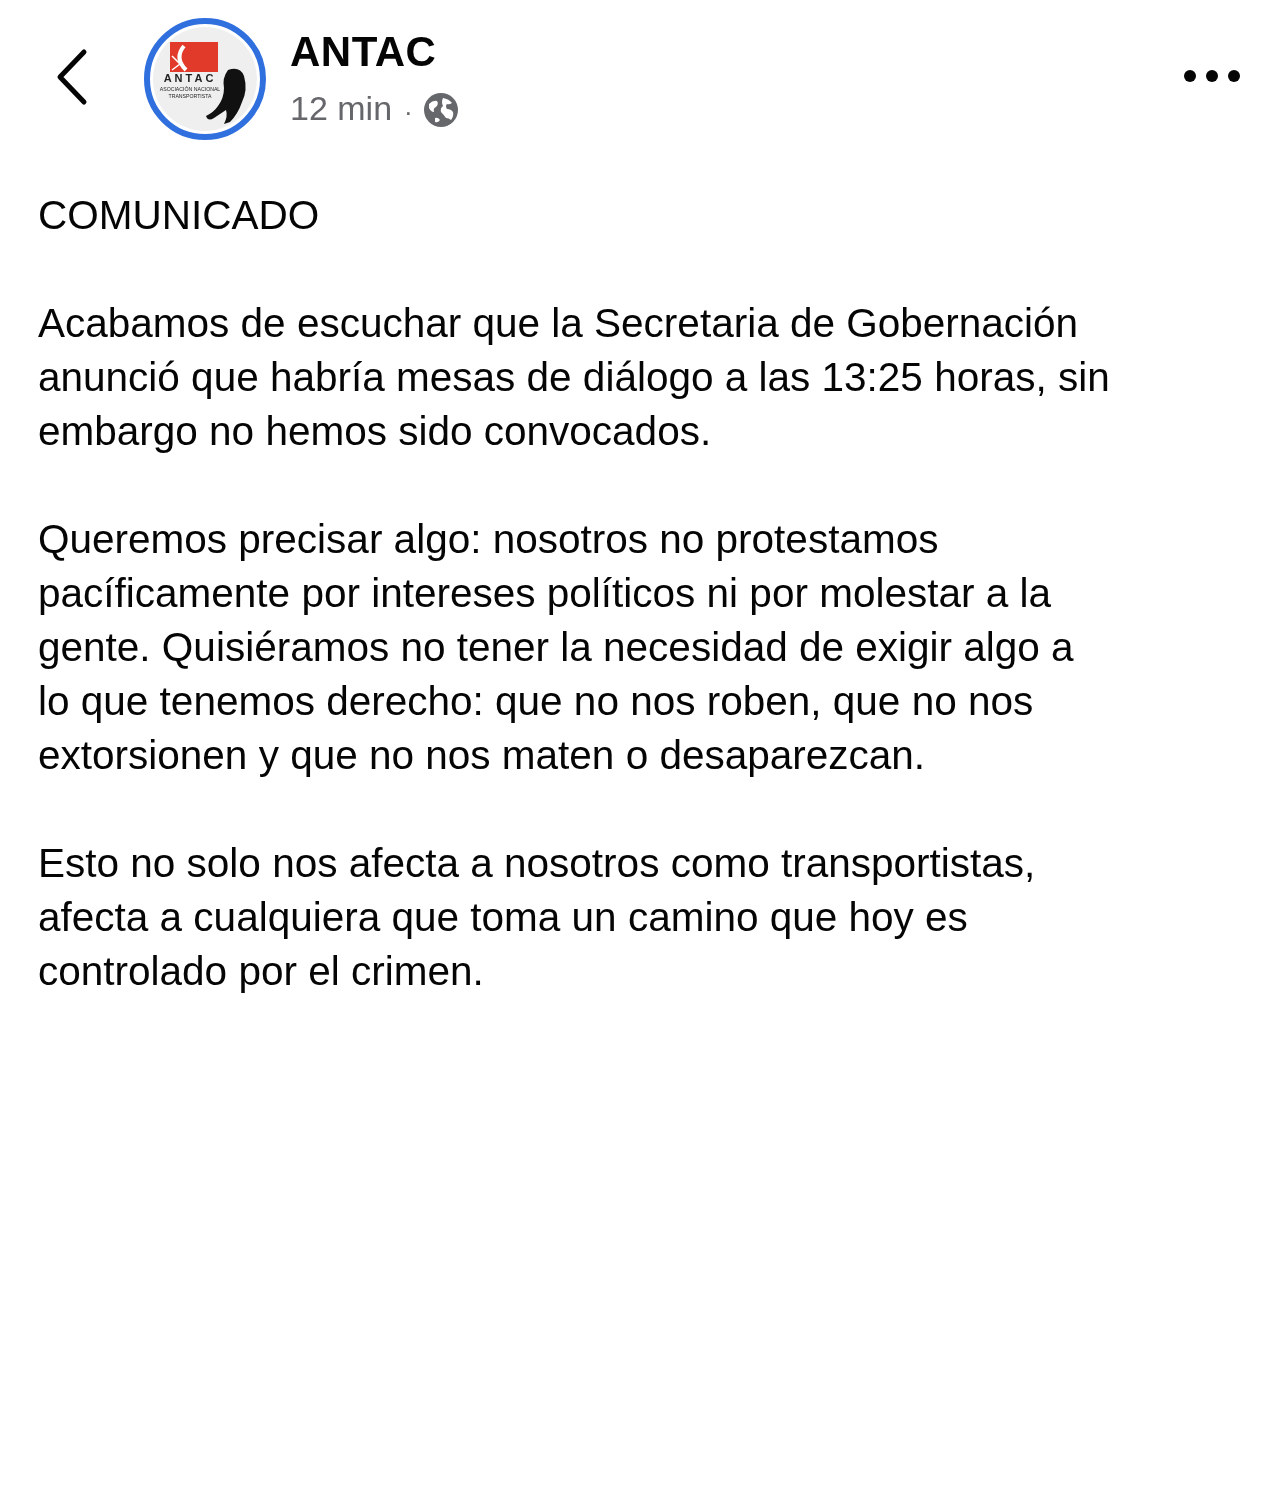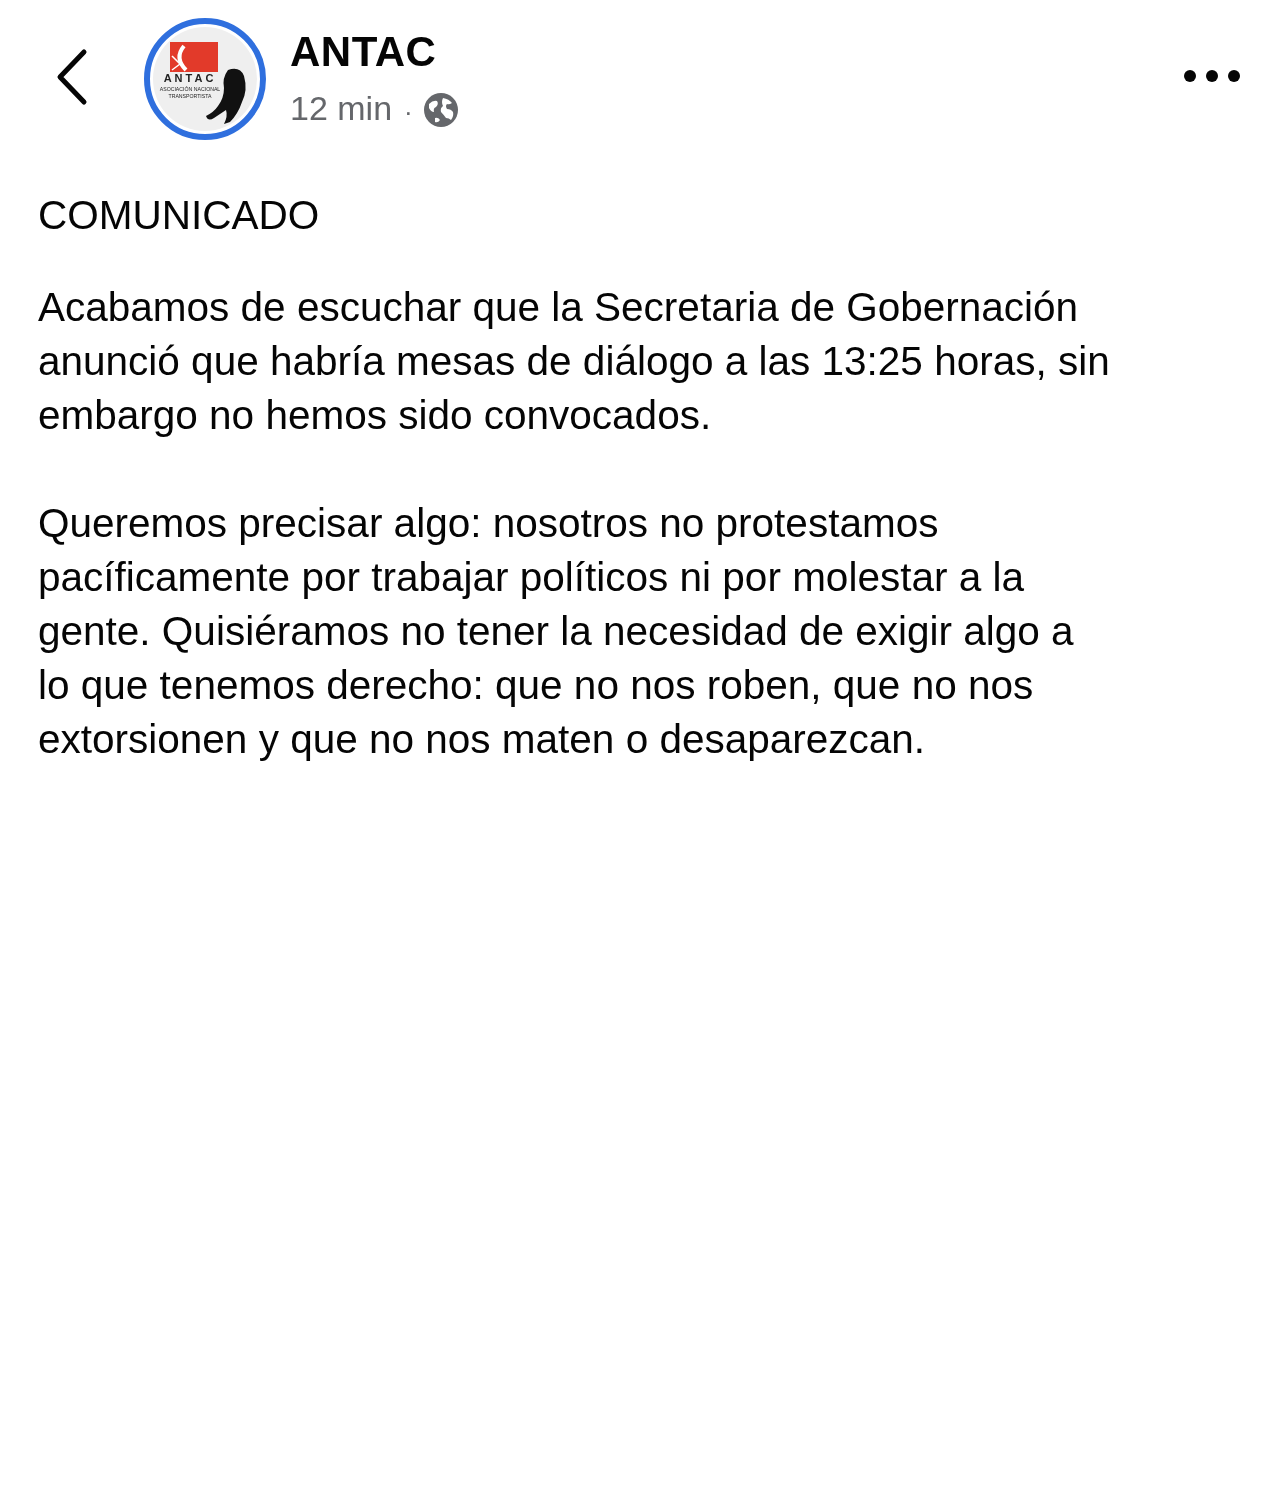--- a/index.html
+++ b/index.html
@@ -82,21 +82,21 @@
       width: 1230px;
       font-size: 40.5px;
       line-height: 54px;
       color: #050505;
     }
     .post-body p {
       margin: 0 0 54px 0;
       white-space: pre-line;
     }
     .post-body p.title {
-      margin-bottom: 38px;
+      margin-bottom: 54px;
     }
   </style>
 </head>
 <body>
 
 <div class="header">
 
   <div class="back-btn">
     <svg width="48" height="66" viewBox="0 0 48 66">
       <polyline points="36,8 12,33 36,58" fill="none" stroke="#050505" stroke-width="5" stroke-linecap="round" stroke-linejoin="round"></polyline>
@@ -141,17 +141,20 @@
     </svg>
   </div>
 </div>
 
 <div class="post-body">
   <p class="title">COMUNICADO</p>
   <p>Acabamos de escuchar que la Secretaria de Gobernación
 anunció que habría mesas de diálogo a las 13:25 horas, sin
 embargo no hemos sido convocados.</p>
   <p>Queremos precisar algo: nosotros no protestamos
-pacíficamente por trabajar políticos ni por molestar a la
+pacíficamente por intereses políticos ni por molestar a la
 gente. Quisiéramos no tener la necesidad de exigir algo a
 lo que tenemos derecho: que no nos roben, que no nos
 extorsionen y que no nos maten o desaparezcan.</p>
+  <p>Esto no solo nos afecta a nosotros como transportistas,
+afecta a cualquiera que toma un camino que hoy es
+controlado por el crimen.</p>
 </div>
 
 </body></html>

